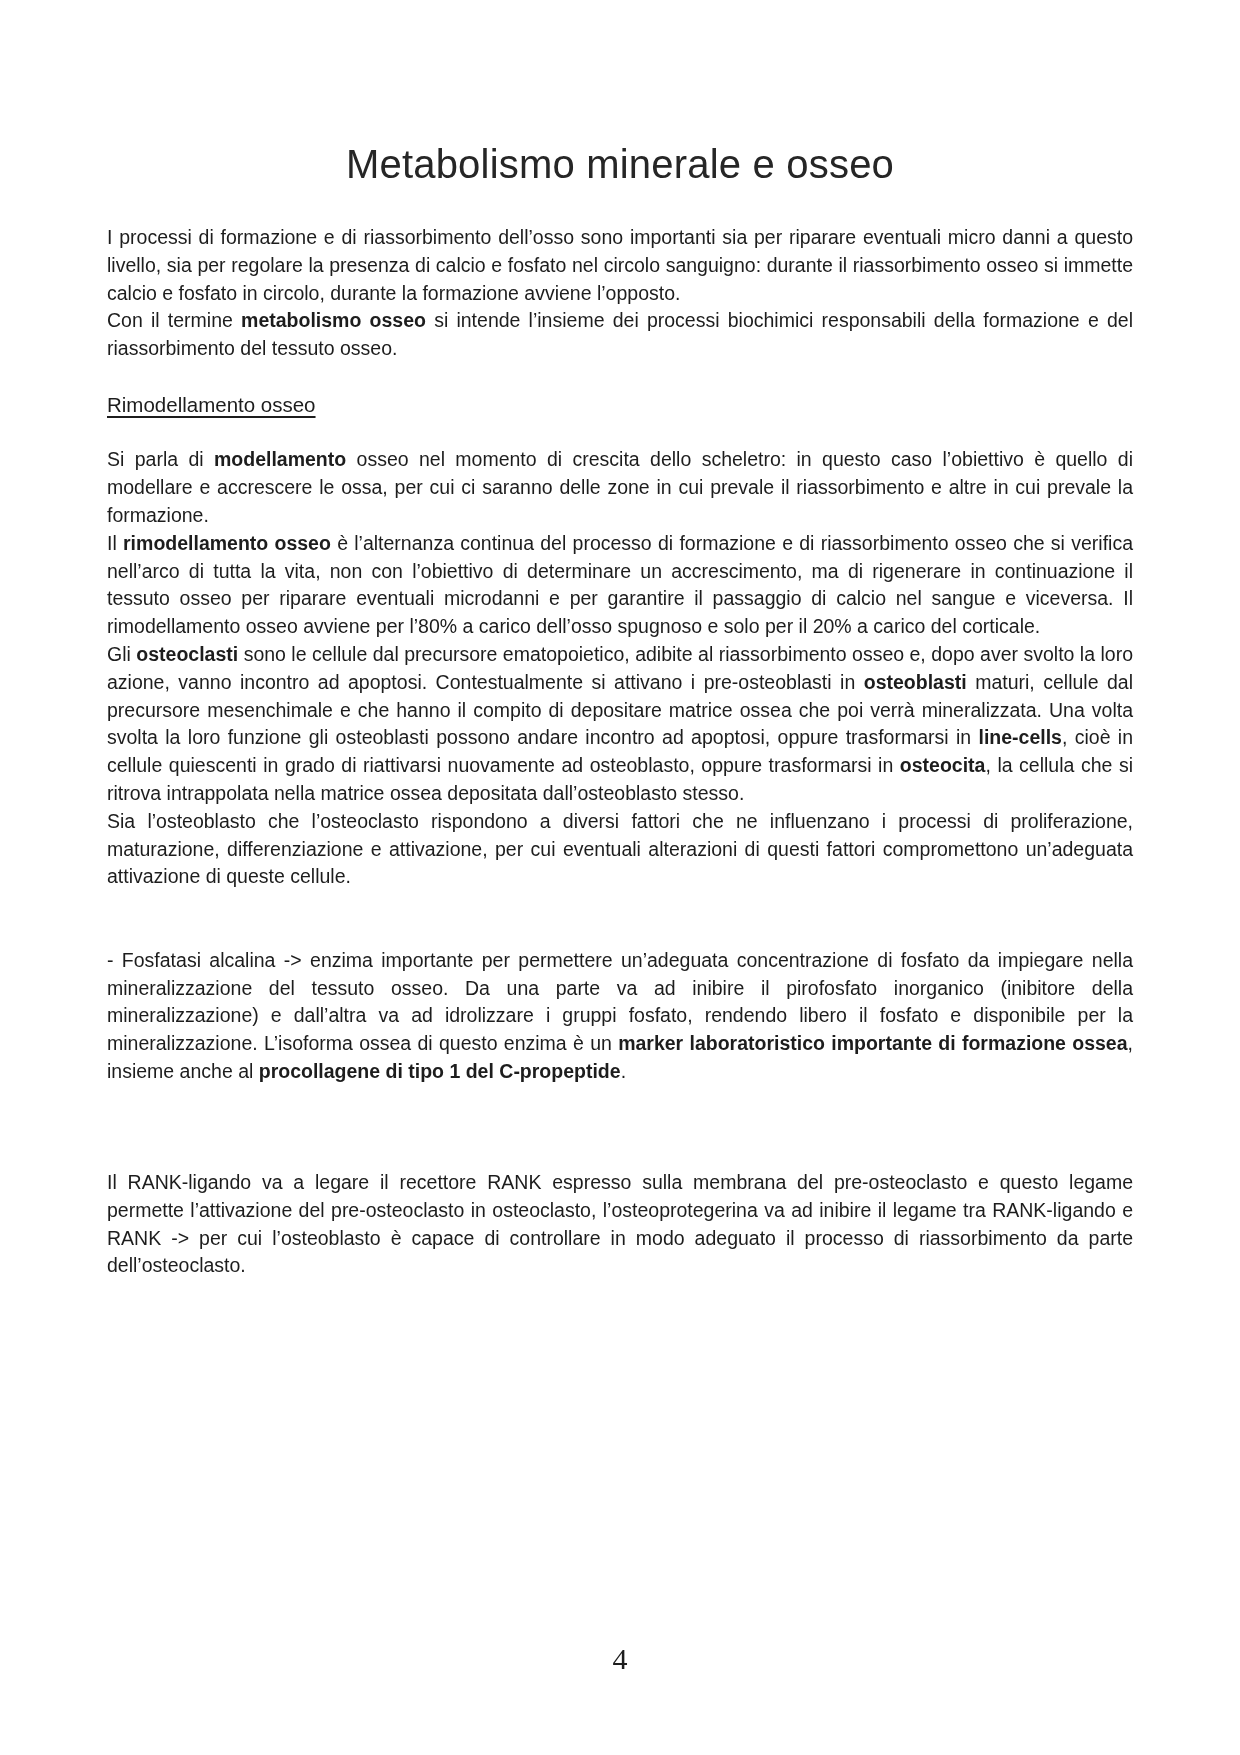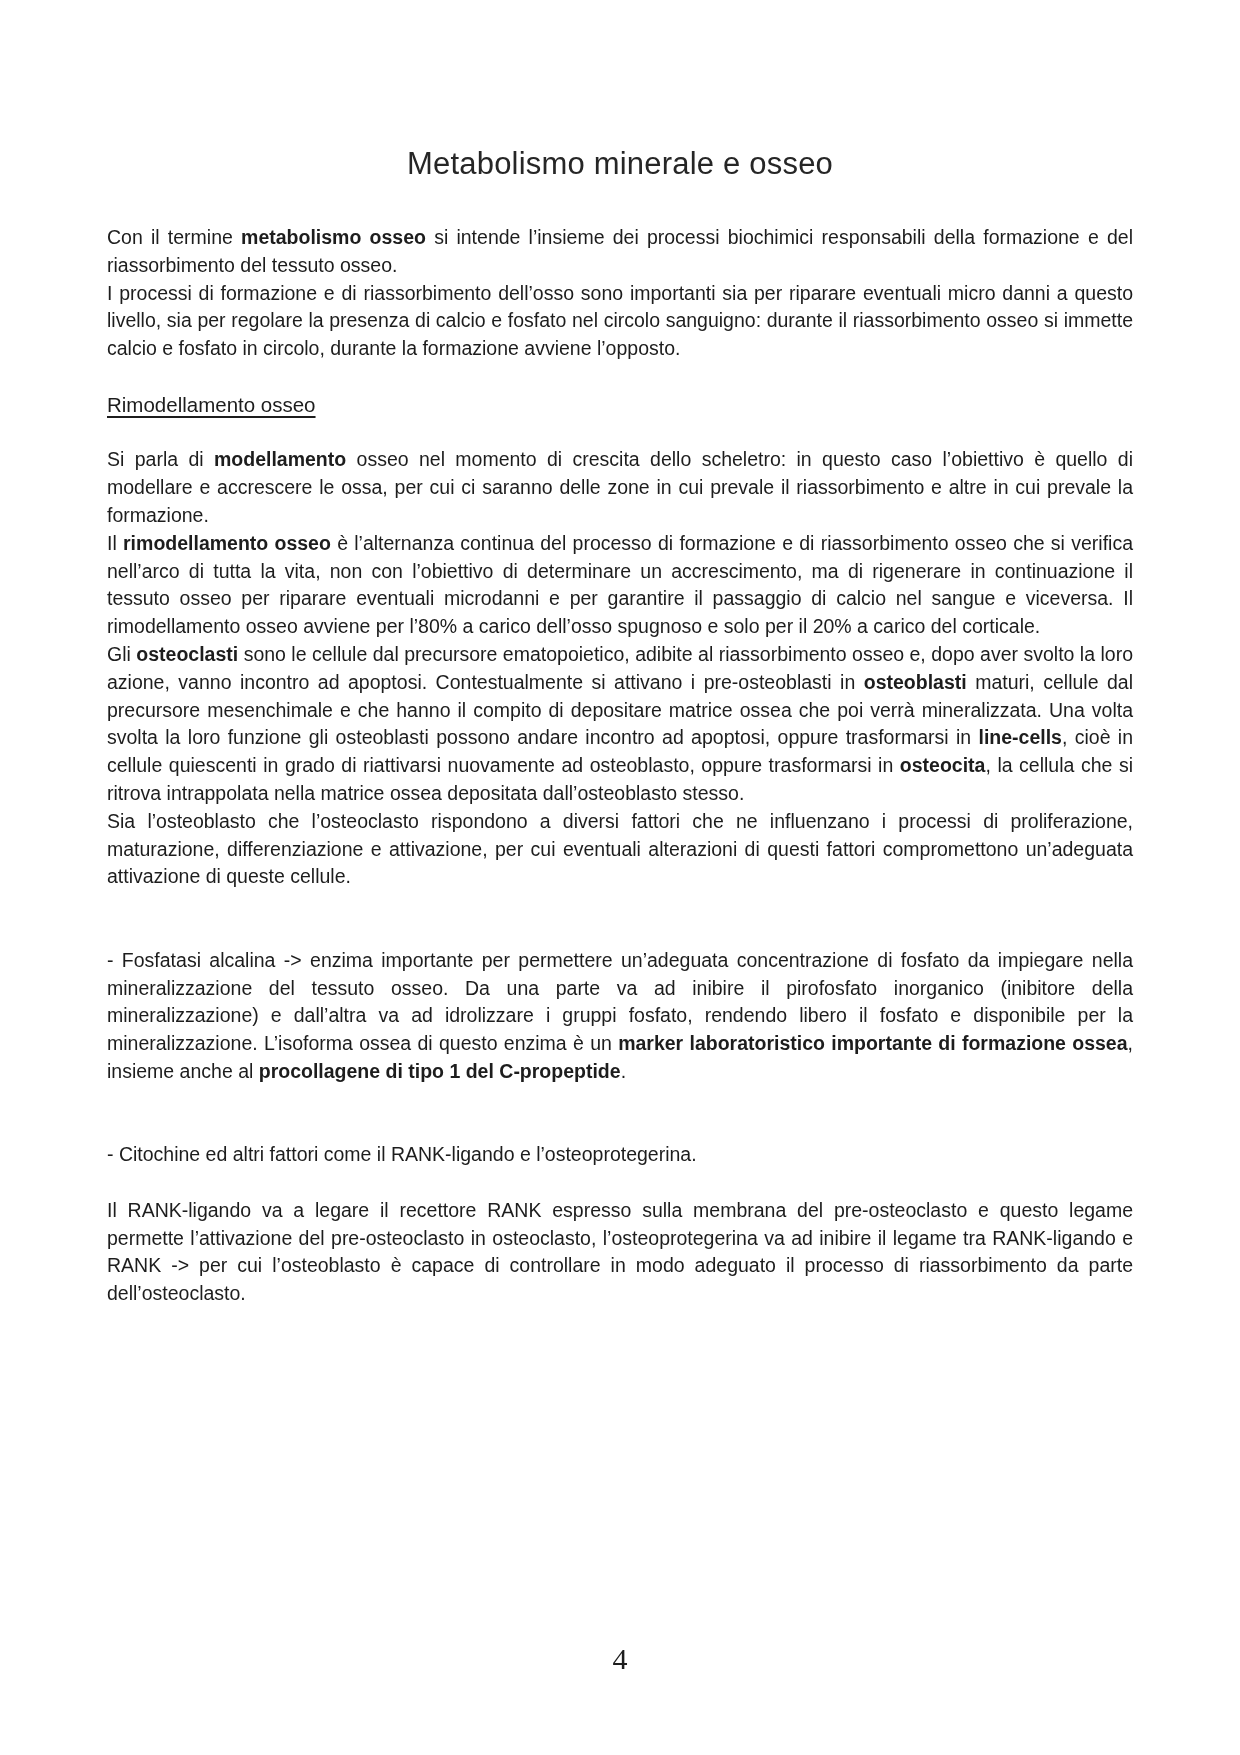--- a/index.html
+++ b/index.html
@@ -12,21 +12,21 @@
     height: 1755px;
     background: #ffffff;
     box-sizing: border-box;
     padding: 146px 107px 0 107px;
     position: relative;
     overflow: hidden;
     font-family: "Liberation Sans", sans-serif;
     color: #1d1d1d;
   }
   .title {
-    font-size: 31px;
+    font-size: 40px;
     line-height: 36px;
     font-weight: 400;
     text-align: center;
     margin: 0 0 42px 0;
     color: #262626;
     letter-spacing: 0.2px;
   }
   .doc p { margin: 0; }
   .paragraph {
     font-size: 19.5px;
@@ -53,34 +53,33 @@
     color: #1d1d1d;
   }
 </style>
 </head>
 <body>
 
 <div class="page">
   <h1 class="title">Metabolismo minerale e osseo</h1>
 
   <div class="doc">
+      <p class="paragraph"><span class="run">I processi di formazione e di riassorbimento dell’osso sono importanti sia per riparare eventuali micro danni a questo livello, sia per regolare la presenza di calcio e fosfato nel circolo sanguigno: durante il riassorbimento osseo si immette calcio e fosfato in circolo, durante la formazione avviene l’opposto.</span></p>
       <p class="paragraph"><span class="run">Con il termine </span><span class="run bold">metabolismo osseo</span><span class="run"> si intende l’insieme dei processi biochimici responsabili della formazione e del riassorbimento del tessuto osseo.</span></p>
-      <p class="paragraph"><span class="run">I processi di formazione e di riassorbimento dell’osso sono importanti sia per riparare eventuali micro danni a questo livello, sia per regolare la presenza di calcio e fosfato nel circolo sanguigno: durante il riassorbimento osseo si immette calcio e fosfato in circolo, durante la formazione avviene l’opposto.</span></p>
       <p class="blank"></p>
       <p class="heading"><span class="run">Rimodellamento osseo</span></p>
       <p class="blank"></p>
       <p class="paragraph"><span class="run">Si parla di </span><span class="run bold">modellamento</span><span class="run"> osseo nel momento di crescita dello scheletro: in questo caso l’obiettivo è quello di modellare e accrescere le ossa, per cui ci saranno delle zone in cui prevale il riassorbimento e altre in cui prevale la formazione.</span></p>
       <p class="paragraph"><span class="run">Il </span><span class="run bold">rimodellamento osseo</span><span class="run"> è l’alternanza continua del processo di formazione e di riassorbimento osseo che si verifica nell’arco di tutta la vita, non con l’obiettivo di determinare un accrescimento, ma di rigenerare in continuazione il tessuto osseo per riparare eventuali microdanni e per garantire il passaggio di calcio nel sangue e viceversa. Il rimodellamento osseo avviene per l’80% a carico dell’osso spugnoso e solo per il 20% a carico del corticale.</span></p>
       <p class="paragraph"><span class="run">Gli </span><span class="run bold">osteoclasti</span><span class="run"> sono le cellule dal precursore ematopoietico, adibite al riassorbimento osseo e, dopo aver svolto la loro azione, vanno incontro ad apoptosi. Contestualmente si attivano i pre-osteoblasti in </span><span class="run bold">osteoblasti</span><span class="run"> maturi, cellule dal precursore mesenchimale e che hanno il compito di depositare matrice ossea che poi verrà mineralizzata. Una volta svolta la loro funzione gli osteoblasti possono andare incontro ad apoptosi, oppure trasformarsi in </span><span class="run bold">line-cells</span><span class="run">, cioè in cellule quiescenti in grado di riattivarsi nuovamente ad osteoblasto, oppure trasformarsi in </span><span class="run bold">osteocita</span><span class="run">, la cellula che si ritrova intrappolata nella matrice ossea depositata dall’osteoblasto stesso.</span></p>
       <p class="paragraph"><span class="run">Sia l’osteoblasto che l’osteoclasto rispondono a diversi fattori che ne influenzano i processi di proliferazione, maturazione, differenziazione e attivazione, per cui eventuali alterazioni di questi fattori compromettono un’adeguata attivazione di queste cellule.</span></p>
       <p class="blank"></p>
       <p class="blank"></p>
       <p class="paragraph"><span class="run">- Fosfatasi alcalina -&gt; enzima importante per permettere un’adeguata concentrazione di fosfato da impiegare nella mineralizzazione del tessuto osseo. Da una parte va ad inibire il pirofosfato inorganico (inibitore della mineralizzazione) e dall’altra va ad idrolizzare i gruppi fosfato, rendendo libero il fosfato e disponibile per la mineralizzazione. L’isoforma ossea di questo enzima è un </span><span class="run bold">marker laboratoristico importante di formazione ossea</span><span class="run">, insieme anche al </span><span class="run bold">procollagene di tipo 1 del C-propeptide</span><span class="run">.</span></p>
       <p class="blank"></p>
       <p class="blank"></p>
-      <p class="paragraph"><span class="run">- Citochine ed altri fattori come il RANK-ligando e l’osteoprotegerina.</span></p>
       <p class="blank"></p>
       <p class="paragraph"><span class="run">Il RANK-ligando va a legare il recettore RANK espresso sulla membrana del pre-osteoclasto e questo legame permette l’attivazione del pre-osteoclasto in osteoclasto, l’osteoprotegerina va ad inibire il legame tra RANK-ligando e RANK -&gt; per cui l’osteoblasto è capace di controllare in modo adeguato il processo di riassorbimento da parte dell’osteoclasto.</span></p>
       <p class="blank"></p>
     </div>
 
   <div class="page-number">4</div>
 </div>
 
 </body></html>

